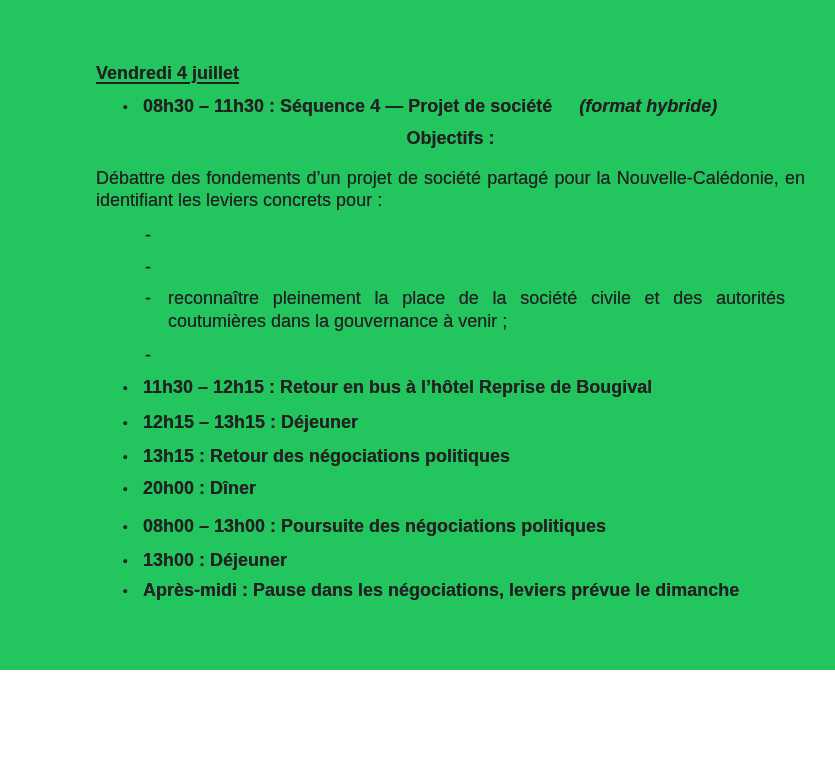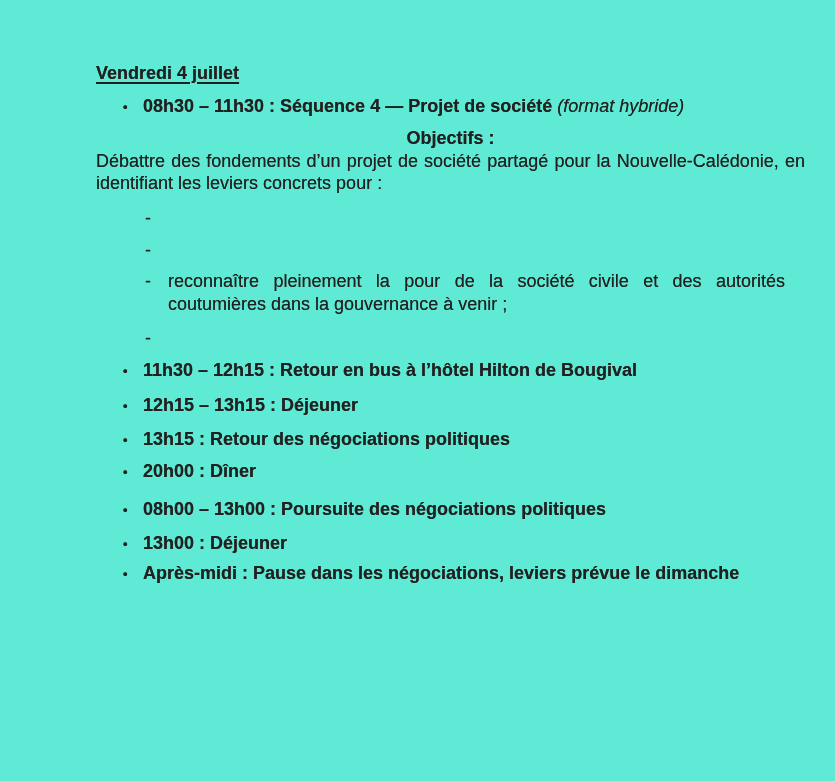--- a/index.html
+++ b/index.html
@@ -3,22 +3,22 @@
 <meta charset="utf-8">
 <style>
   html, body {
     margin: 0;
     padding: 0;
     background: #ffffff;
   }
   .doc {
     position: relative;
     width: 835px;
-    height: 781px;
-    background: #5eead4;
+    height: 670px;
+    background: #22c55e;
     box-sizing: border-box;
     padding-left: 96px;
     padding-right: 30px;
     font-family: "Liberation Sans", "DejaVu Sans", sans-serif;
     font-size: 18px;
     color: #212121;
     overflow: hidden;
     text-shadow: 0 0 0.6px rgba(45,45,45,0.75);
   }
   .heading {
@@ -41,22 +41,23 @@
     flex: 0 0 20px;
     width: 20px;
     font-size: 13px;
     line-height: 23px;
     font-weight: bold;
   }
   .bullet-row .text {
     flex: 1 1 auto;
   }
   .italic-note {
-    font-weight: normal;
+    font-weight: bold;
     font-style: italic;
+    margin-left: 22px;
   }
   .objectives-label {
     font-weight: bold;
     line-height: 23px;
     text-align: center;
   }
   .paragraph {
     line-height: 22px;
     text-align: justify;
   }
@@ -86,39 +87,39 @@
     <span class="underlined">Vendredi 4 juillet</span>
   </div>
 
   <div class="bullet-row" style="margin-top:10px">
     <span class="marker">•</span>
     <span class="text"><span>08h30 – 11h30 : Séquence 4 — Projet de société </span><span class="italic-note">(format hybride)</span></span>
   </div>
 
   <div class="objectives-label" style="margin-top:9px">Objectifs :</div>
 
-  <div class="paragraph" style="margin-top:0">Débattre des fondements d’un projet de société partagé pour la Nouvelle-Calédonie, en identifiant les leviers concrets pour :</div>
+  <div class="paragraph" style="margin-top:17px">Débattre des fondements d’un projet de société partagé pour la Nouvelle-Calédonie, en identifiant les leviers concrets pour :</div>
 
   <div class="dash-row" style="margin-top:13px">
     <span class="marker">-</span>
   </div>
   <div class="dash-row" style="margin-top:9px">
     <span class="marker">-</span>
   </div>
   <div class="dash-row" style="margin-top:8px">
     <span class="marker">-</span>
-    <span class="text">reconnaître pleinement la pour de la société civile et des autorités coutumières dans la gouvernance à venir ;</span>
+    <span class="text">reconnaître pleinement la place de la société civile et des autorités coutumières dans la gouvernance à venir ;</span>
   </div>
   <div class="dash-row" style="margin-top:11px">
     <span class="marker">-</span>
   </div>
 
   <div class="bullet-row" style="margin-top:9px">
     <span class="marker">•</span>
-    <span class="text">11h30 – 12h15 : Retour en bus à l’hôtel Hilton de Bougival</span>
+    <span class="text">11h30 – 12h15 : Retour en bus à l’hôtel Reprise de Bougival</span>
   </div>
   <div class="bullet-row" style="margin-top:12px">
     <span class="marker">•</span>
     <span class="text">12h15 – 13h15 : Déjeuner</span>
   </div>
   <div class="bullet-row" style="margin-top:11px">
     <span class="marker">•</span>
     <span class="text">13h15 : Retour des négociations politiques</span>
   </div>
   <div class="bullet-row" style="margin-top:9px">

